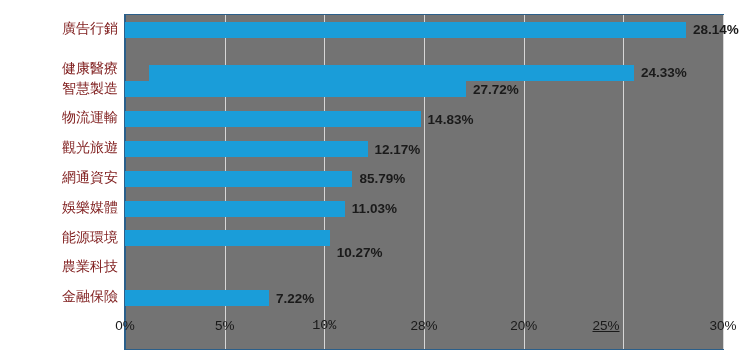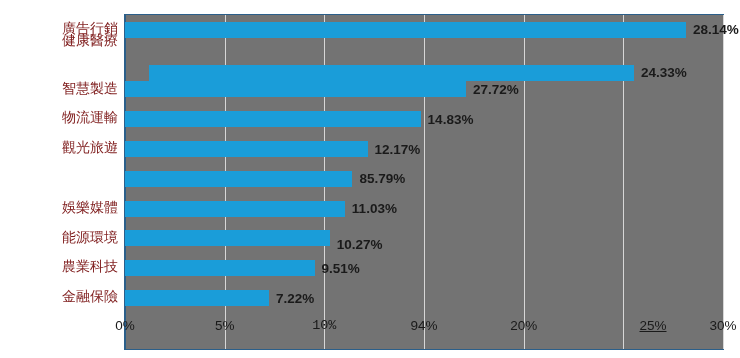--- a/index.html
+++ b/index.html
@@ -105,24 +105,25 @@
     white-space: nowrap;
   }
 </style>
 </head>
 <body>
 
 <div id="chart-root">
 
   <div id="y-labels">
       <div class="cat-label" style="top: 0px; height: 29.8px; line-height: 29.8px;">廣告行銷</div>
-      <div class="cat-label" style="top: 12px; height: 29.8px; line-height: 29.8px;">健康醫療</div>
+      <div class="cat-label" style="top: 40px; height: 29.8px; line-height: 29.8px;">健康醫療</div>
       <div class="cat-label" style="top: 59.6px; height: 29.8px; line-height: 29.8px;">智慧製造</div>
       <div class="cat-label" style="top: 89.4px; height: 29.8px; line-height: 29.8px;">物流運輸</div>
       <div class="cat-label" style="top: 119.2px; height: 29.8px; line-height: 29.8px;">觀光旅遊</div>
+      <div class="cat-label" style="top: 149px; height: 29.8px; line-height: 29.8px;">網通資安</div>
       <div class="cat-label" style="top: 178.8px; height: 29.8px; line-height: 29.8px;">娛樂媒體</div>
       <div class="cat-label" style="top: 238.4px; height: 29.8px; line-height: 29.8px;">農業科技</div>
       <div class="cat-label" style="top: 208.6px; height: 29.8px; line-height: 29.8px;">能源環境</div>
       <div class="cat-label" style="top: 268.2px; height: 29.8px; line-height: 29.8px;">金融保險</div>
     </div>
 
   <div id="plot-frame">
     <div id="plot-area">
         <div class="axis-left-edge" style="left: 0px;"></div>
         <div class="gridline" style="left: 100px;"></div>
@@ -154,36 +155,32 @@
         <div class="bar-row" style="top: 149px; height: 29.8px;">
           <div class="bar" style="width: 227.439px; background: rgb(26, 157, 217); top: 6.9px;"></div>
           <div class="bar-value" style="left: 234.439px; top: 5.4px;">85.79%</div>
         </div>
         <div class="bar-row" style="top: 178.8px; height: 29.8px;">
           <div class="bar" style="width: 219.865px; background: rgb(26, 157, 217); top: 6.9px;"></div>
           <div class="bar-value" style="left: 226.865px; top: 5.4px;">11.03%</div>
         </div>
         <div class="bar-row" style="top: 208.6px; height: 29.8px;">
           <div class="bar" style="width: 204.715px; background: rgb(26, 157, 217); top: 6.9px;"></div>
-          <div class="bar-value" style="left: 211.715px; top: 11px;">10.27%</div>
-        </div>
-        <div class="bar-row" style="top: 238.4px; height: 29.8px;">
-          <div class="bar" style="width: 189.566px; background: rgb(26, 157, 217); top: 6.9px;"></div>
-          <div class="bar-value" style="left: 196.566px; top: 5.4px;">9.51%</div>
+          <div class="bar-value" style="left: 211.715px; top: 19px;">10.27%</div>
         </div>
         <div class="bar-row" style="top: 268.2px; height: 29.8px; text-align: center;">
           <div class="bar" style="width: 143.919px; background: rgb(26, 157, 217); top: 6.9px;"></div>
           <div class="bar-value" style="left: 150.919px; top: 5.4px;">7.22%</div>
         </div>
       </div>
   </div>
 
   <div id="x-labels">
       <div class="x-tick-label" style="left: 1px;">0%</div>
       <div class="x-tick-label" style="left: 100.667px;">5%</div>
       <div class="x-tick-label" style="left: 200.333px; font-family: Liberation Mono, monospace;">10%</div>
-      <div class="x-tick-label" style="left: 300px;">94%</div>
+      <div class="x-tick-label" style="left: 300px;">28%</div>
       <div class="x-tick-label" style="left: 399.667px;">20%</div>
-      <div class="x-tick-label" style="left: 529px; text-decoration: underline;">25%</div>
+      <div class="x-tick-label" style="left: 482px; text-decoration: underline;">25%</div>
       <div class="x-tick-label" style="left: 599px;">30%</div>
     </div>
 
 </div>
 
 </body></html>

